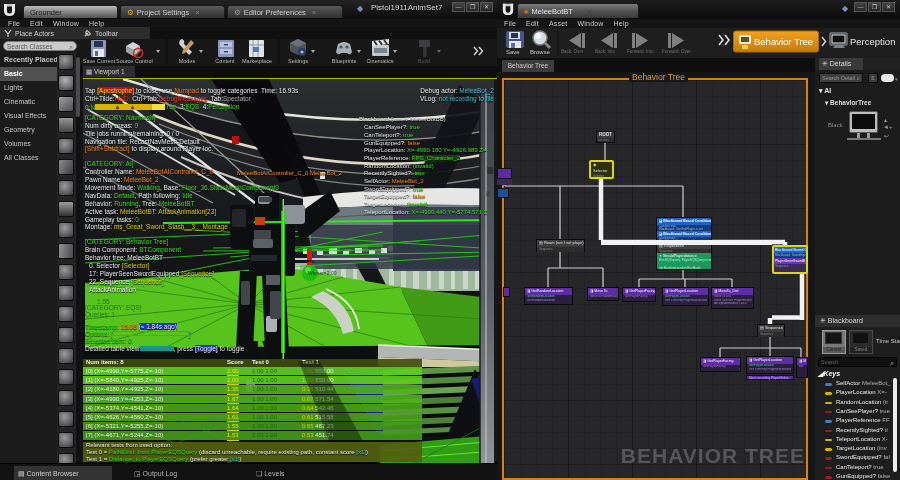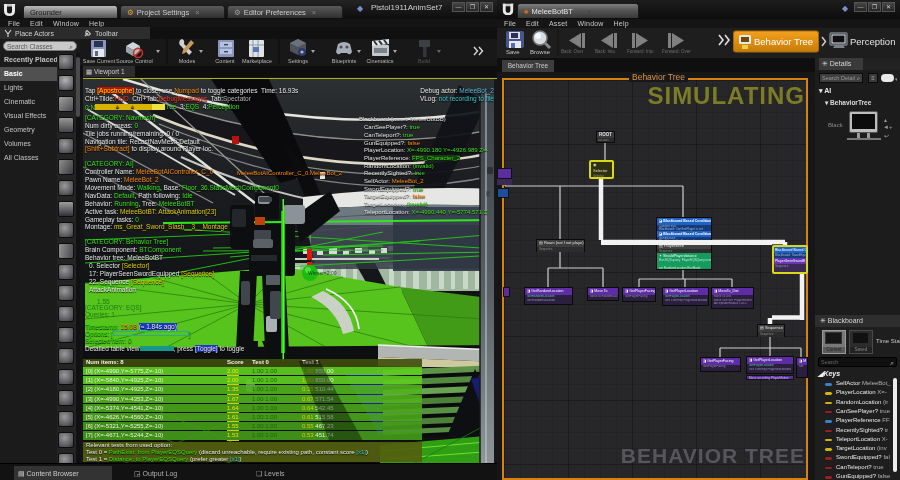--- a/index.html
+++ b/index.html
@@ -558,21 +558,20 @@
     <div class="abs" style="left:5px;top:2px;width:52px;height:12px;background:#3d3d3d;color:#ccc;font-size:6.5px;line-height:12px;text-align:center">Behavior Tree</div>
   </div>
 
   <div id="graph" class="abs" style="left:0;top:72px;width:318px;height:408px;background:#161616">
     <div class="abs" style="left:5px;top:6px;width:306px;height:402px;border:2px solid #d8820e;background:
       repeating-linear-gradient(to right,rgba(0,0,0,.22) 0 1px,transparent 1px 64px),
       repeating-linear-gradient(to bottom,rgba(0,0,0,.22) 0 1px,transparent 1px 64px),
       repeating-linear-gradient(to right,rgba(0,0,0,.1) 0 1px,transparent 1px 16px),
       repeating-linear-gradient(to bottom,rgba(0,0,0,.1) 0 1px,transparent 1px 16px),#27272a"></div>
     <div class="abs" style="left:132px;top:0px;font-size:8.5px;color:#d89a40;z-index:5;background:#17171a;padding:0 3px">Behavior Tree</div>
-    <div class="abs" style="right:10px;top:10px;font-size:24px;font-weight:bold;color:#7c7c26;letter-spacing:1px;z-index:4">SIMULATING</div>
     <div class="abs" style="right:10px;top:372px;font-size:21px;font-weight:bold;color:#56565c;letter-spacing:1px;z-index:1">BEHAVIOR TREE</div>
     <svg width="318" height="408" viewBox="0 0 318 408" style="position:absolute;left:0;top:0;z-index:2">
       <g stroke="#cfcfcf" stroke-width="1.2" fill="none">
         <path d="M108 71 L108 89"></path>
         <path d="M104 106 V114 M8 114 H186 M8 114 V104 M63 114 V167 M186 145 V114"></path>
         <path d="M63 179 V196 M51 196 H106 M51 196 V215 M106 196 V215"></path>
         <path d="M186 197 V207 M142 207 H235 M142 207 V215 M188 207 V215 M235 207 V215"></path>
         <path d="M273 265 V276 M223 276 H304 M223 276 V285 M273 276 V284 M304 276 V285"></path>
       </g>
       <g stroke="#f2f2f2" stroke-width="4.5" fill="none" stroke-linejoin="round">

